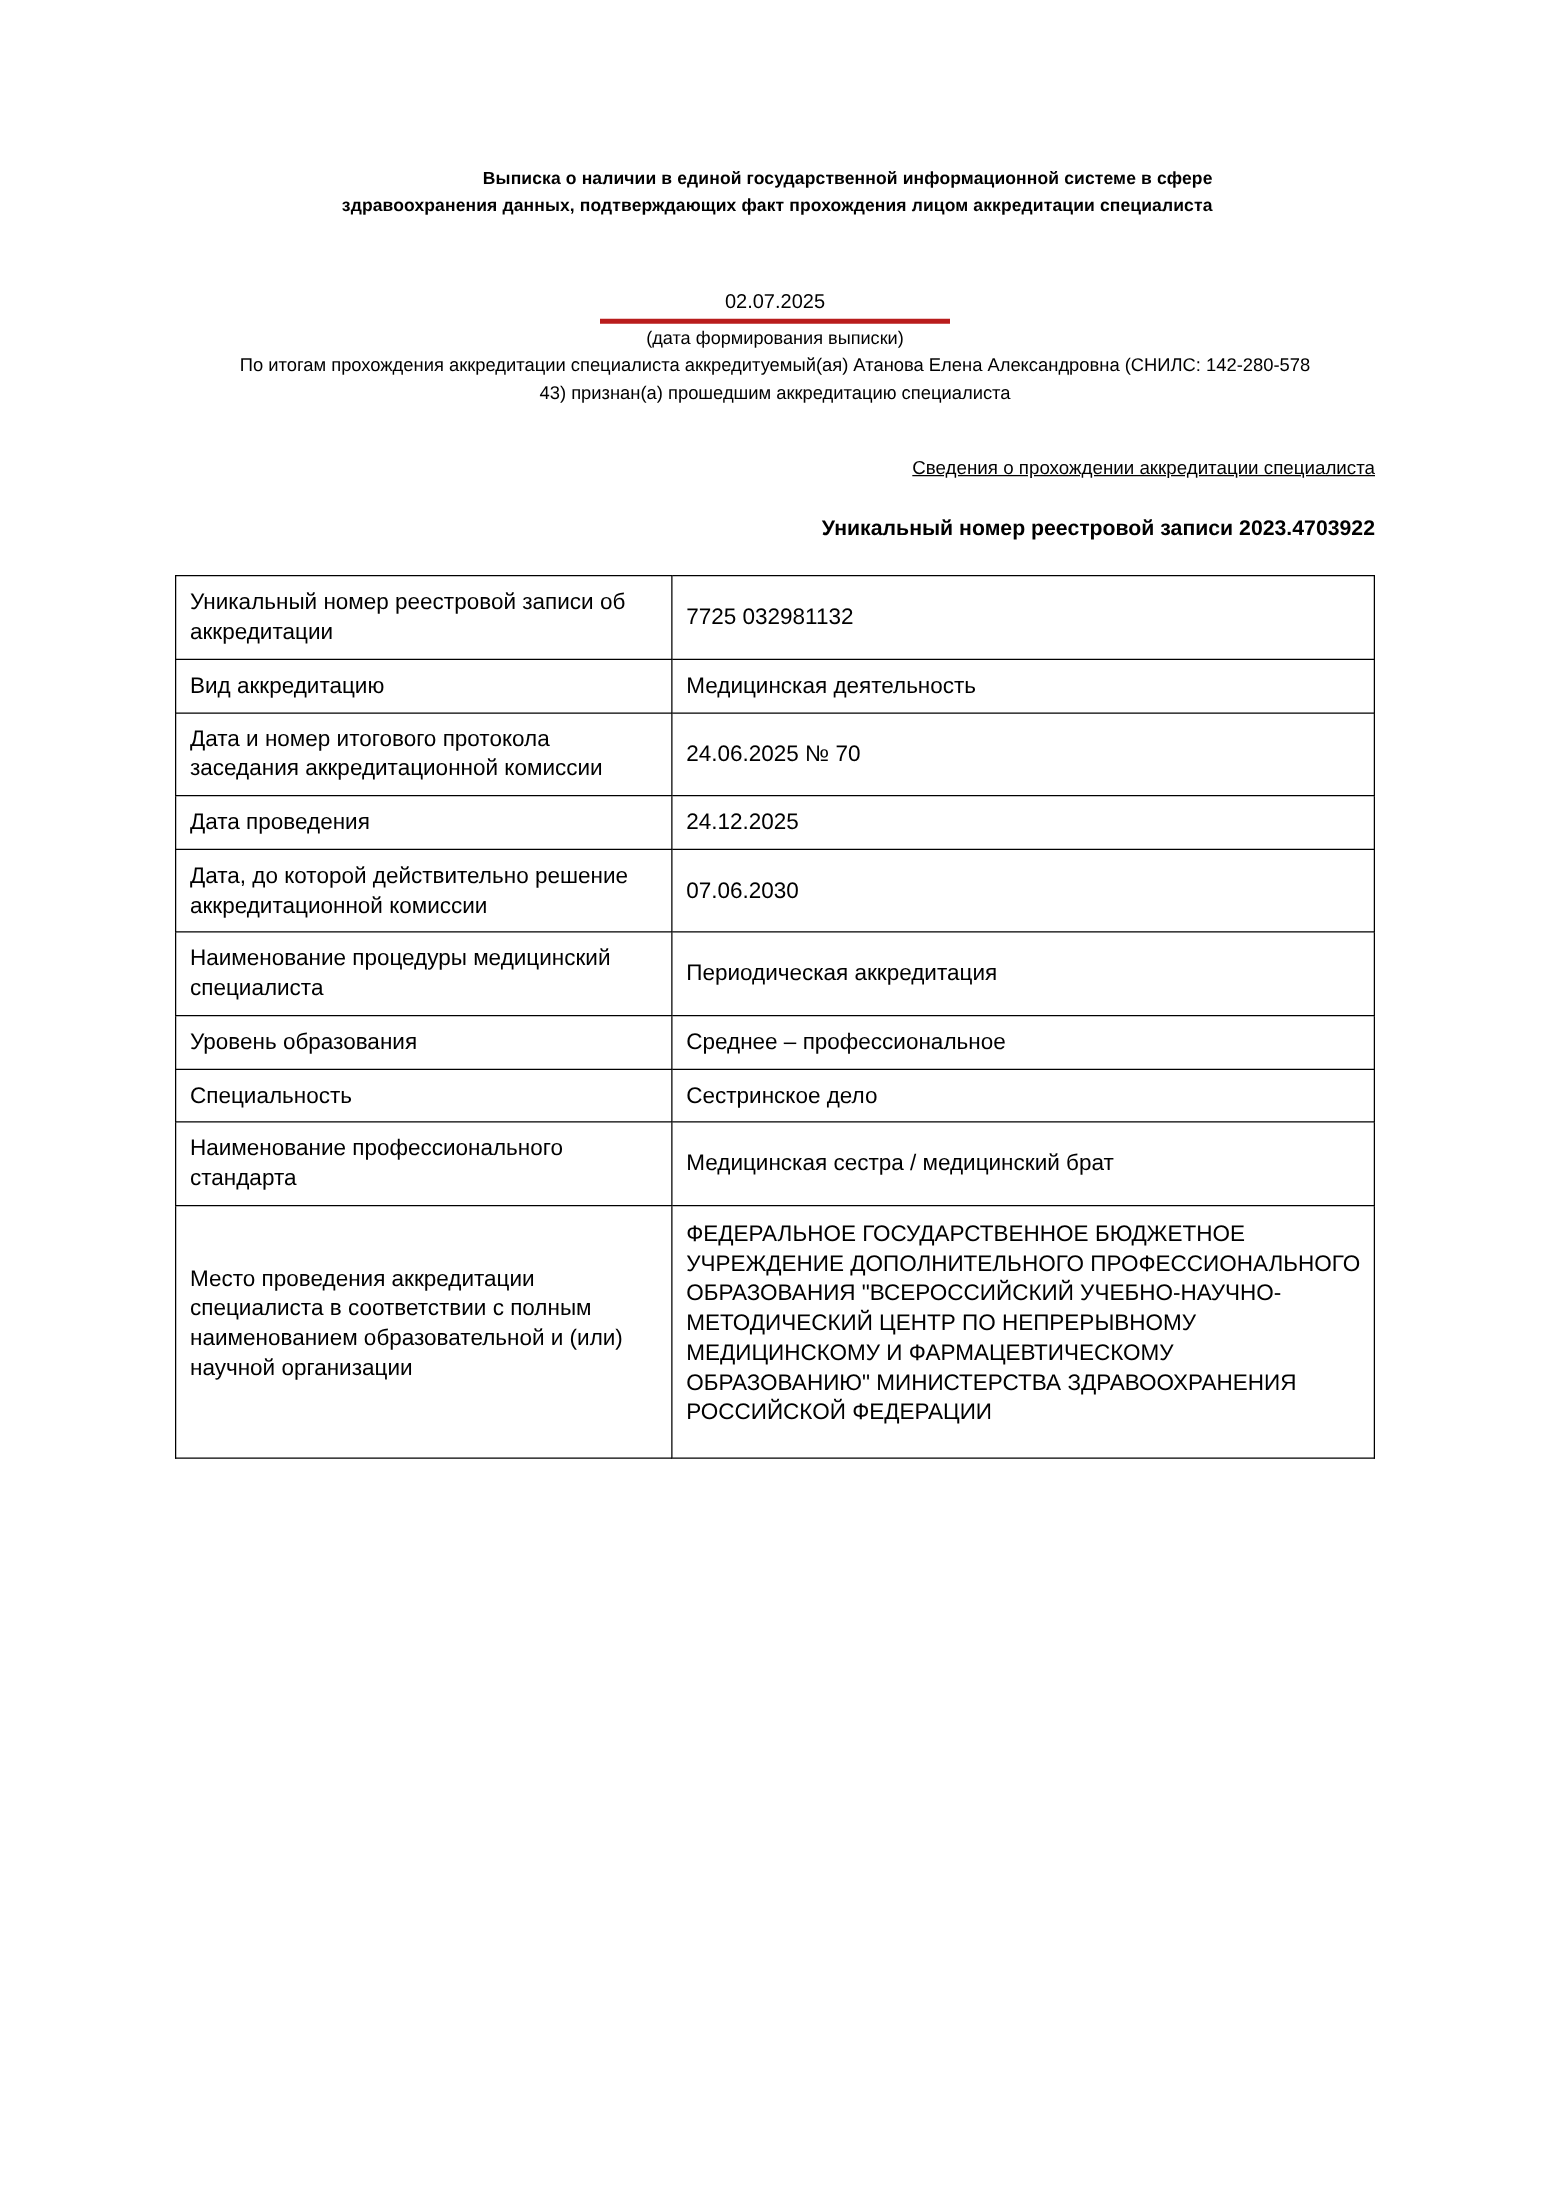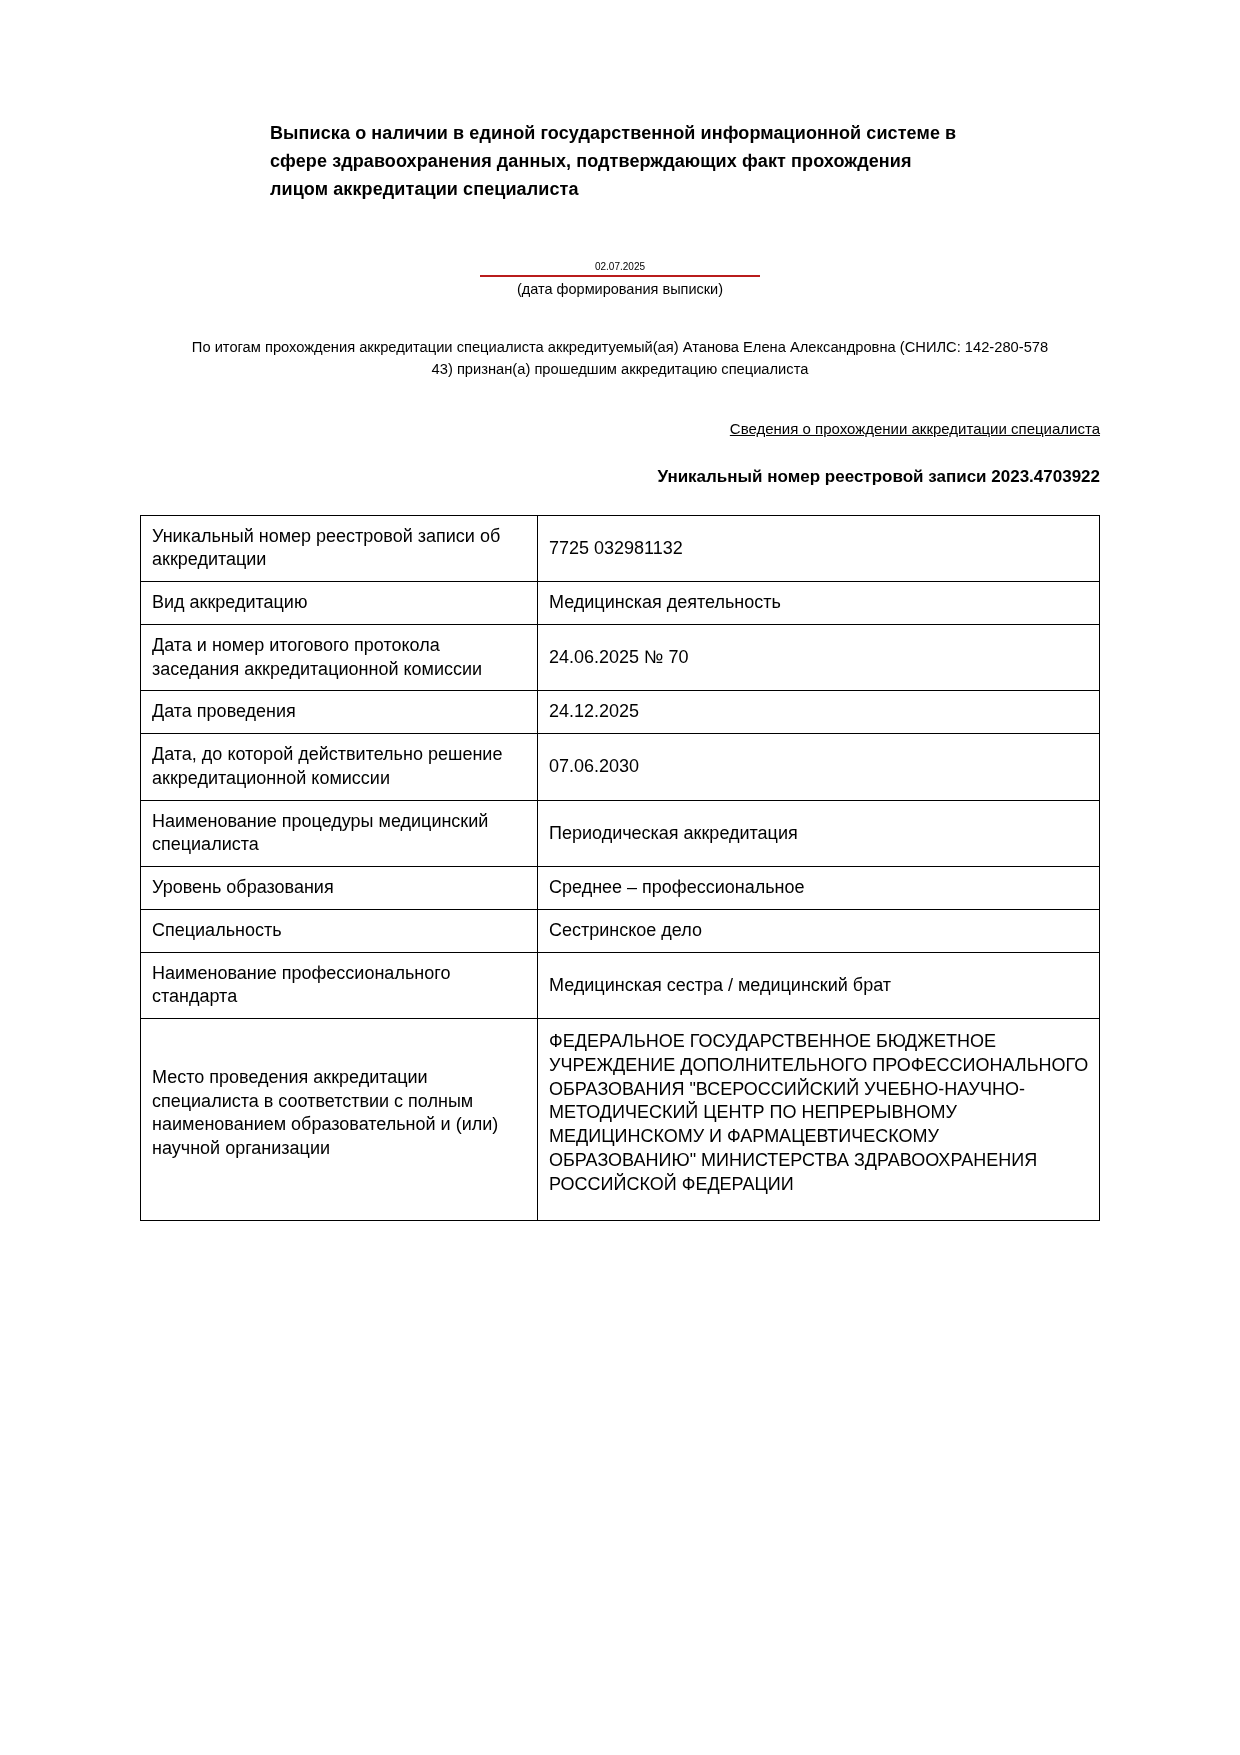--- a/index.html
+++ b/index.html
@@ -15,52 +15,51 @@
     -webkit-font-smoothing: antialiased;
   }
   .page {
     position: relative;
     width: 1240px;
     min-height: 1755px;
     box-sizing: border-box;
     padding: 120px 140px 60px 140px;
   }
   .doc-title {
-    text-align: left;
-    font-size: 18px;
+    text-align: right;
+    font-size: 14px;
     font-weight: bold;
     line-height: 1.55;
-    margin: 0 auto;
+    margin: 12px auto;
     max-width: 700px;
     letter-spacing: 0.1px;
   }
   .date-block {
     margin-top: 56px;
     display: flex;
     justify-content: center;
   }
   .date-inner {
     width: 280px;
     text-align: center;
   }
   .date-value {
-    font-size: 10px;
-    border-bottom: 2px solid #b91c1c;
+    font-size: 16px;
+    border-bottom: 4px solid #b91c1c;
     padding-bottom: 2px;
     display: block;
     line-height: 1.35;
   }
   .date-caption {
     font-size: 14.5px;
     display: block;
     margin-top: 3px;
     line-height: 1.35;
   }
   .intro {
-    margin-top: 36px;
     text-align: center;
     font-size: 14.7px;
     line-height: 1.5;
     max-width: 860px;
     margin-left: auto;
     margin-right: auto;
   }
   .section-title {
     margin-top: 38px;
     text-align: right;

